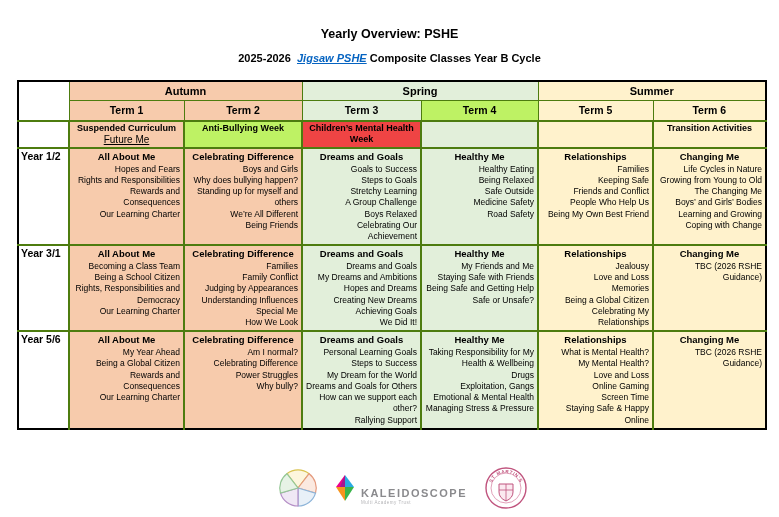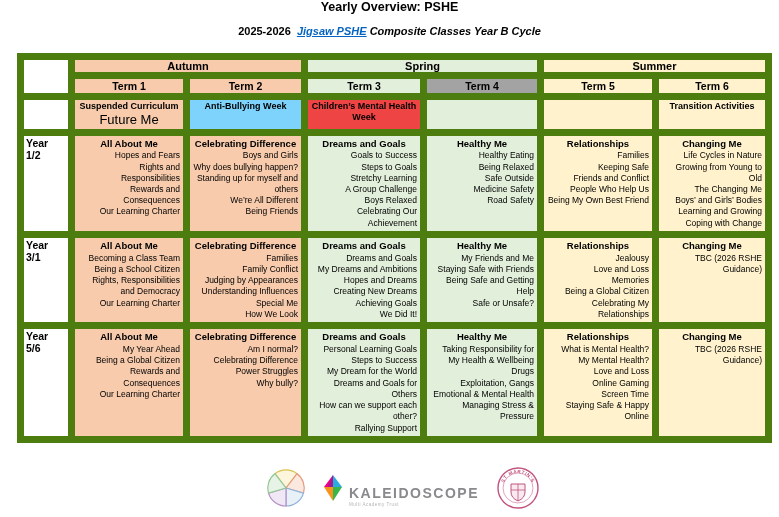--- a/index.html
+++ b/index.html
@@ -1,52 +1,52 @@
 <!DOCTYPE html>
 <html><head>
 <meta charset="utf-8">
 <style>
   * { margin: 0; padding: 0; box-sizing: border-box; }
   html, body { width: 779px; height: 517px; background: #ffffff; overflow: hidden;
     font-family: "Liberation Sans", sans-serif; color: #000; }
 
-  .page-title { text-align: center; font-weight: bold; font-size: 12.5px; }
+  .page-title { text-align: center; font-weight: bold; font-size: 12.5px; margin-top: 27px; }
   .subtitle { text-align: center; font-size: 11px; font-weight: bold; margin-top: 11px; }
   .subtitle .year-range { font-style: normal; }
-  .subtitle .rest { font-style: italic; }
+  .subtitle .rest { }
   .subtitle a { text-decoration: underline; font-style: italic; }
 
   table.overview { border-collapse: collapse; margin: 16px auto 0 17px; table-layout: fixed; }
-  td { border: 7px solid #4d7c0f; vertical-align: top; text-align: center; overflow: hidden; }
+  td { border: 1px solid #4d7c0f; vertical-align: top; text-align: center; overflow: hidden; }
   table.overview { border: 2px solid #000; }
 
   tr.season-row td, tr.term-row td { vertical-align: middle; }
   .season-cell { font-weight: bold; font-size: 11px; }
   .term-cell { font-weight: bold; font-size: 10.5px; }
   tr.season-row { height: 19px; }
   tr.term-row { height: 21px; }
   tr.week-row { height: 24px; }
   tr.thick-top td { border-top-width: 2px; }
   td.vsep { border-left-width: 2px; }
 
   .corner-cell, .year-cell, .week-spacer { background: #ffffff; }
   .year-cell { text-align: left; font-weight: bold; font-size: 10.5px; padding: 1px 5px 0 2px; }
 
   .week-title { font-weight: bold; font-size: 9px; line-height: 1.25; padding-top: 1px; }
-  .week-sub { font-size: 13px; line-height: 1.25; }
+  .week-sub { font-size: 10px; line-height: 1.25; text-decoration: underline; }
 
   .cell-title { font-weight: bold; font-size: 9.5px; padding-top: 2px; line-height: 1.25; }
   .cell-items { font-size: 8.5px; line-height: 1.32; white-space: pre-line; padding: 1px 3px 2px 3px; text-align: right; }
 
   .logo-row { position: absolute; left: 0; top: 464px; width: 779px;
     display: flex; justify-content: center; align-items: center; gap: 16px;
     transform: translateX(14px); }
   .kal-logo { display: flex; align-items: center; gap: 5px; }
   .kal-text-block { display: flex; flex-direction: column; }
-  .kal-name { font-size: 14px; letter-spacing: 1.5px; color: #8a8a8d; font-weight: bold; margin-top: 12px; }
+  .kal-name { font-size: 11px; letter-spacing: 1.5px; color: #8a8a8d; font-weight: bold; margin-top: 12px; }
   .kal-tag { font-size: 4.5px; letter-spacing: 0.5px; color: #b5b5b8; margin-top: 1px; }
 </style>
 </head>
 <body>
 
 <div class="page-title">Yearly Overview: PSHE</div>
 
 <div class="subtitle">
   <span class="year-range">2025-2026</span>&nbsp;
   <a href="#" id="jigsaw-link" style="color: rgb(5, 99, 193); text-decoration: underline;">Jigsaw PSHE</a>
@@ -69,32 +69,32 @@
     <td class="corner-cell" rowspan="2"></td>
     <td class="season-cell" colspan="2" style="background-color: rgb(247, 203, 172);">Autumn</td>
     <td class="season-cell" colspan="2" style="background-color: rgb(226, 239, 218);">Spring</td>
     <td class="season-cell" colspan="2" style="background-color: rgb(255, 242, 204);">Summer</td>
   </tr>
 
   <tr class="term-row">
     <td class="term-cell" style="background-color: rgb(247, 203, 172);">Term 1</td>
     <td class="term-cell" style="background-color: rgb(247, 203, 172);">Term 2</td>
     <td class="term-cell" style="background-color: rgb(226, 239, 218);">Term 3</td>
-    <td class="term-cell" style="background-color: #a3a3a3;">Term 4</td>
+    <td class="term-cell" style="background-color: #bef264;">Term 4</td>
     <td class="term-cell" style="background-color: rgb(255, 242, 204);">Term 5</td>
     <td class="term-cell" style="background-color: rgb(255, 242, 204);">Term 6</td>
   </tr>
 
   <tr class="week-row thick-top">
     <td class="week-spacer"></td>
     <td class="vsep" style="background-color: rgb(247, 203, 172);">
       <div class="week-title">Suspended Curriculum</div>
       <div class="week-sub">Future Me</div>
     </td>
-    <td class="vsep" style="background-color: #7dd3fc; border-radius: 10px;">
+    <td class="vsep" style="background-color: #bef264;">
       <div class="week-title">Anti-Bullying Week</div>
     </td>
     <td class="vsep" style="background-color: #ef4444;">
       <div class="week-title">Children’s Mental Health Week</div>
     </td>
     <td class="vsep" style="background-color: rgb(226, 239, 218);"></td>
     <td class="vsep" style="background-color: rgb(255, 242, 204);"></td>
     <td class="vsep" style="background-color: rgb(255, 242, 204);">
       <div class="week-title">Transition Activities</div>
     </td>

